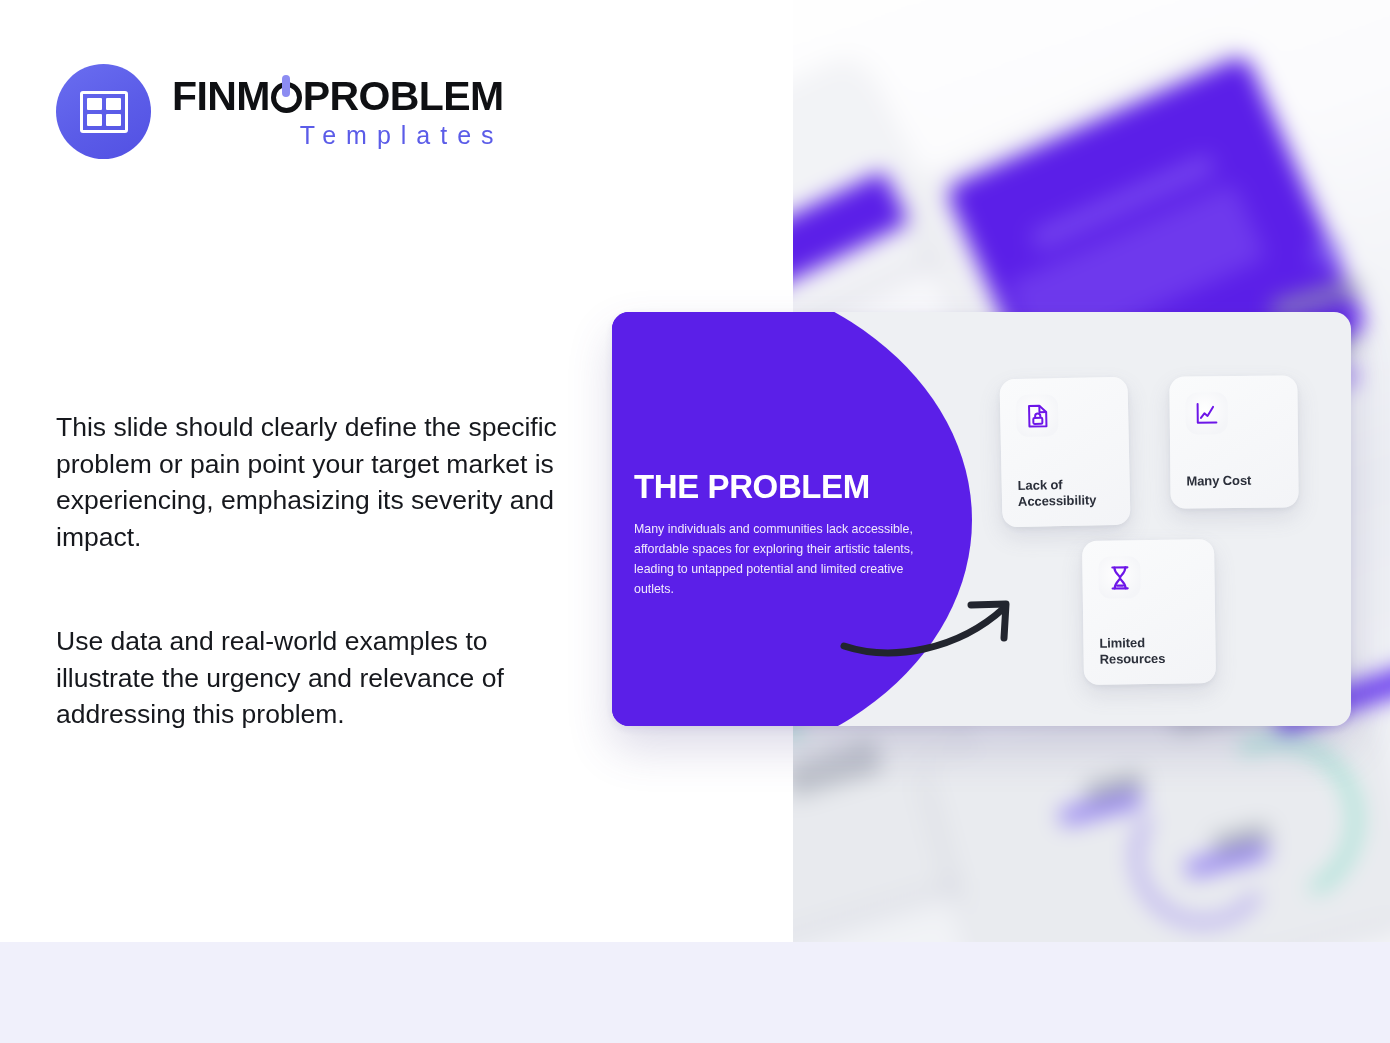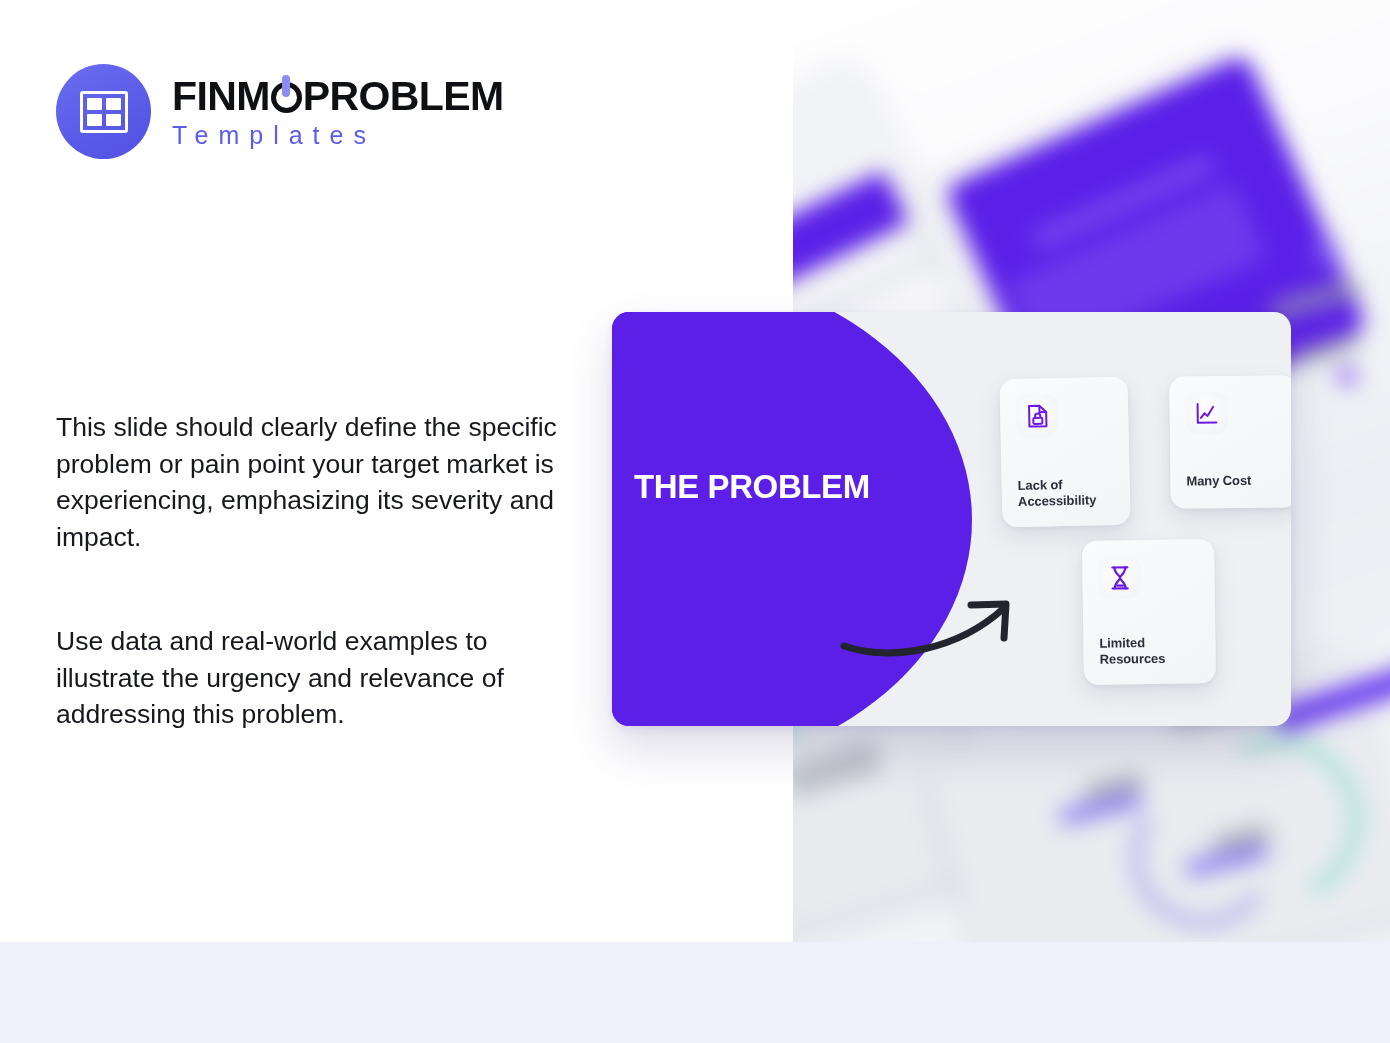--- a/index.html
+++ b/index.html
@@ -65,21 +65,21 @@
     position: absolute;
     border-radius: 50%;
     border: 7px solid transparent;
   }
 
   
   .slide-card {
     position: absolute;
     left: 612px;
     top: 312px;
-    width: 679px;
+    width: 739px;
     height: 414px;
     background: #eef0f3;
     border-radius: 17px;
     box-shadow: 0 22px 46px rgba(80,70,140,.20), 0 3px 10px rgba(80,70,140,.10);
     overflow: hidden;
   }
   .slide-card .purple-blob {
     position: absolute;
     left: -300px;
     top: -48px;
@@ -240,20 +240,21 @@
     border-radius: 4px;
     background: #8c8cf2;
   }
   .brand-sub {
     margin-top: 6px;
     font-size: 25px;
     font-weight: normal;
     color: #5b5ce8;
     letter-spacing: 10px;
     line-height: 1;
+    text-align: right;
   }
 
   .headline {
     position: absolute;
     left: 56px;
     top: 301px;
     font-size: 56px;
     font-weight: bold;
     color: #5a5cf0;
     letter-spacing: -1px;
@@ -344,20 +345,21 @@
     <p class="para para-2">Use data and real-world examples to illustrate the urgency and relevance of addressing this problem.</p>
     <p class="para para-1">This slide should clearly define the specific problem or pain point your target market is experiencing, emphasizing its severity and impact.</p>
   </div>
 
   <div class="slide-card">
     <div class="purple-blob-sq"></div>
     <div class="purple-blob"></div>
 
     <div class="card-text">
       <div class="card-title">THE PROBLEM</div>
+      <p class="card-body">Many individuals and communities lack accessible, affordable spaces for exploring their artistic talents, leading to untapped potential and limited creative outlets.</p>
     </div>
 
     <div class="arrow-wrap">
       <svg width="190" height="66" viewBox="0 0 190 66" fill="none" xmlns="http://www.w3.org/2000/svg">
         <path d="M4 54 C52 70, 118 58, 164 16" stroke="#22252e" stroke-width="7" stroke-linecap="round" fill="none"></path>
         <path d="M131 13 L166 12 L164 46" stroke="#22252e" stroke-width="7" stroke-linecap="round" stroke-linejoin="round" fill="none"></path>
       </svg>
     </div>
 
     <div class="tiles">

